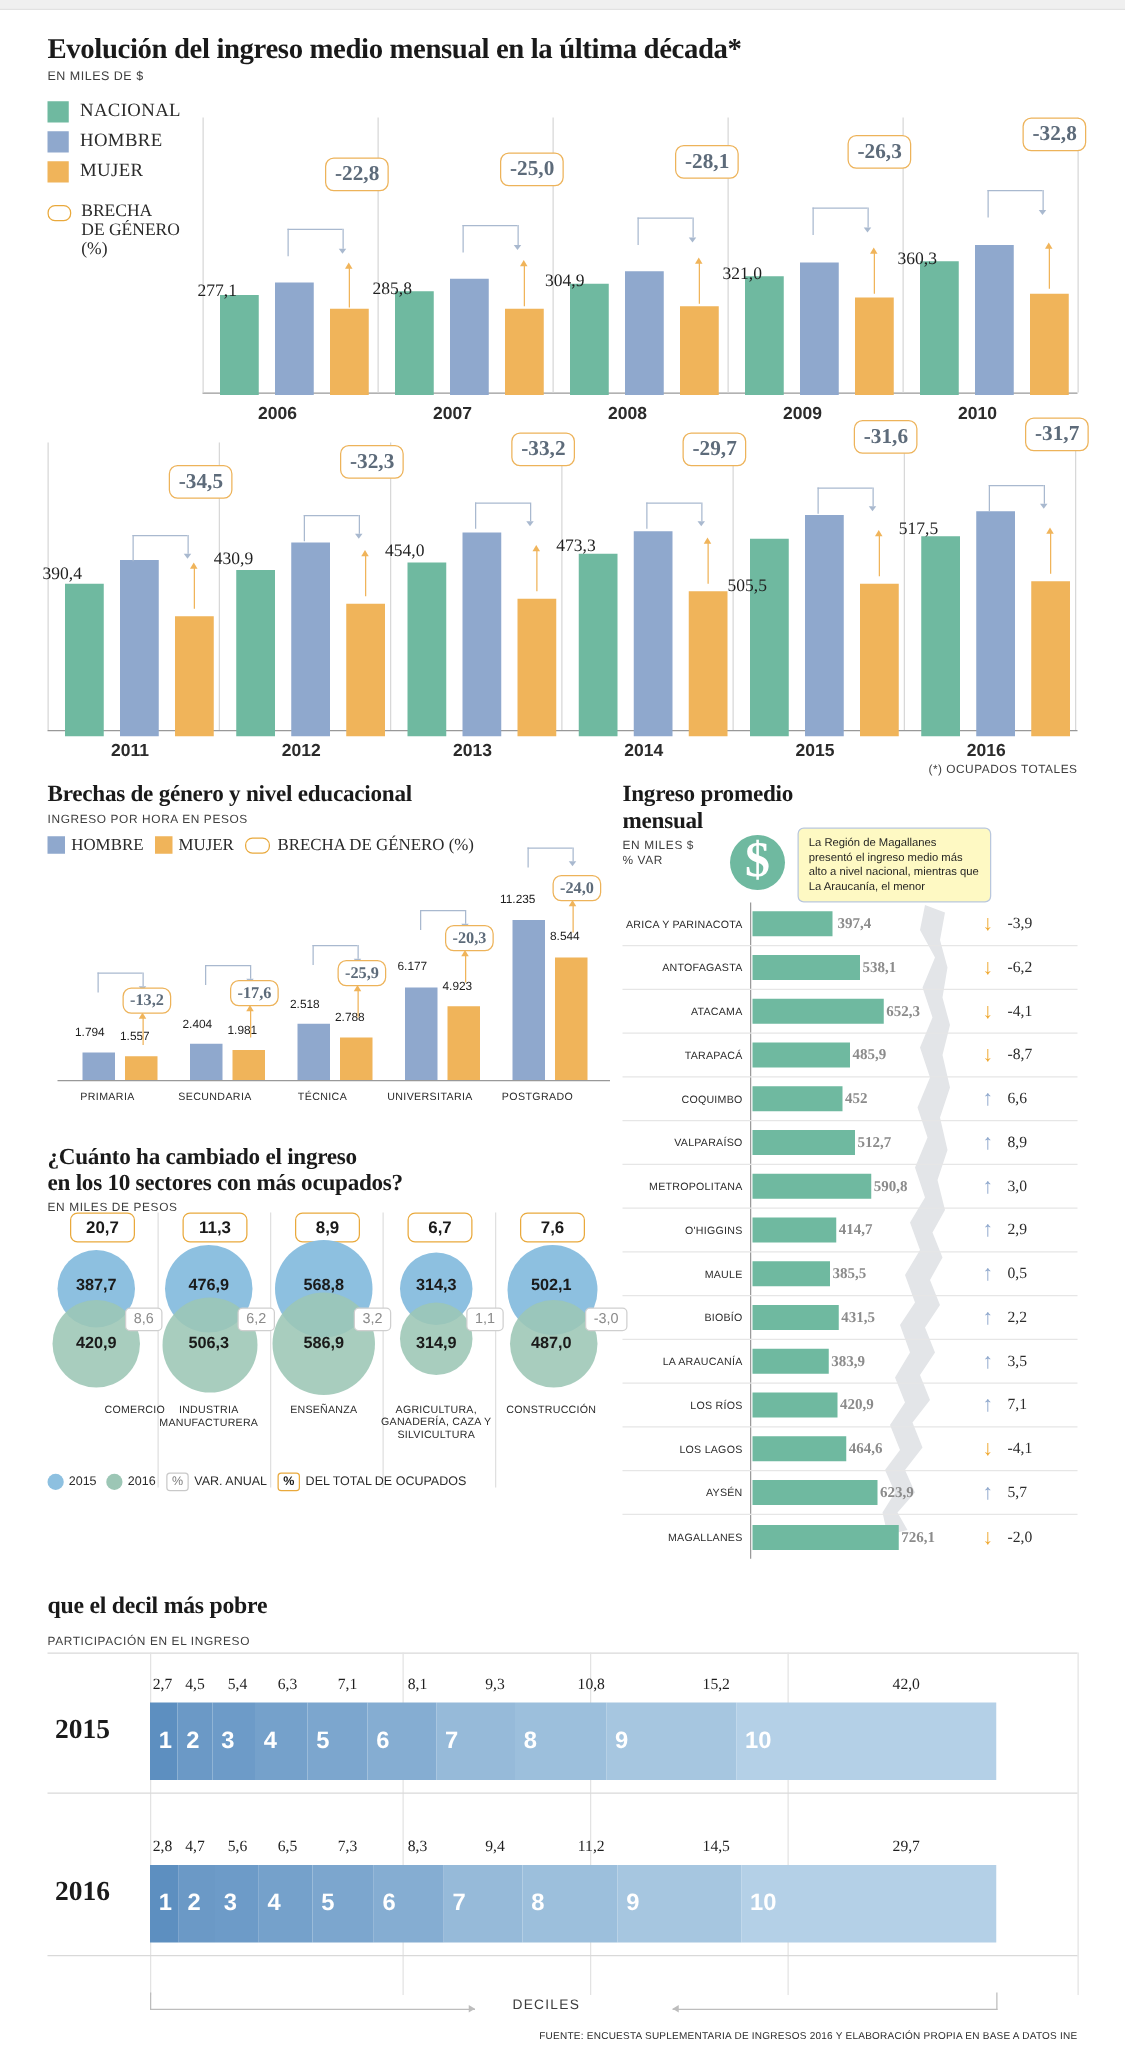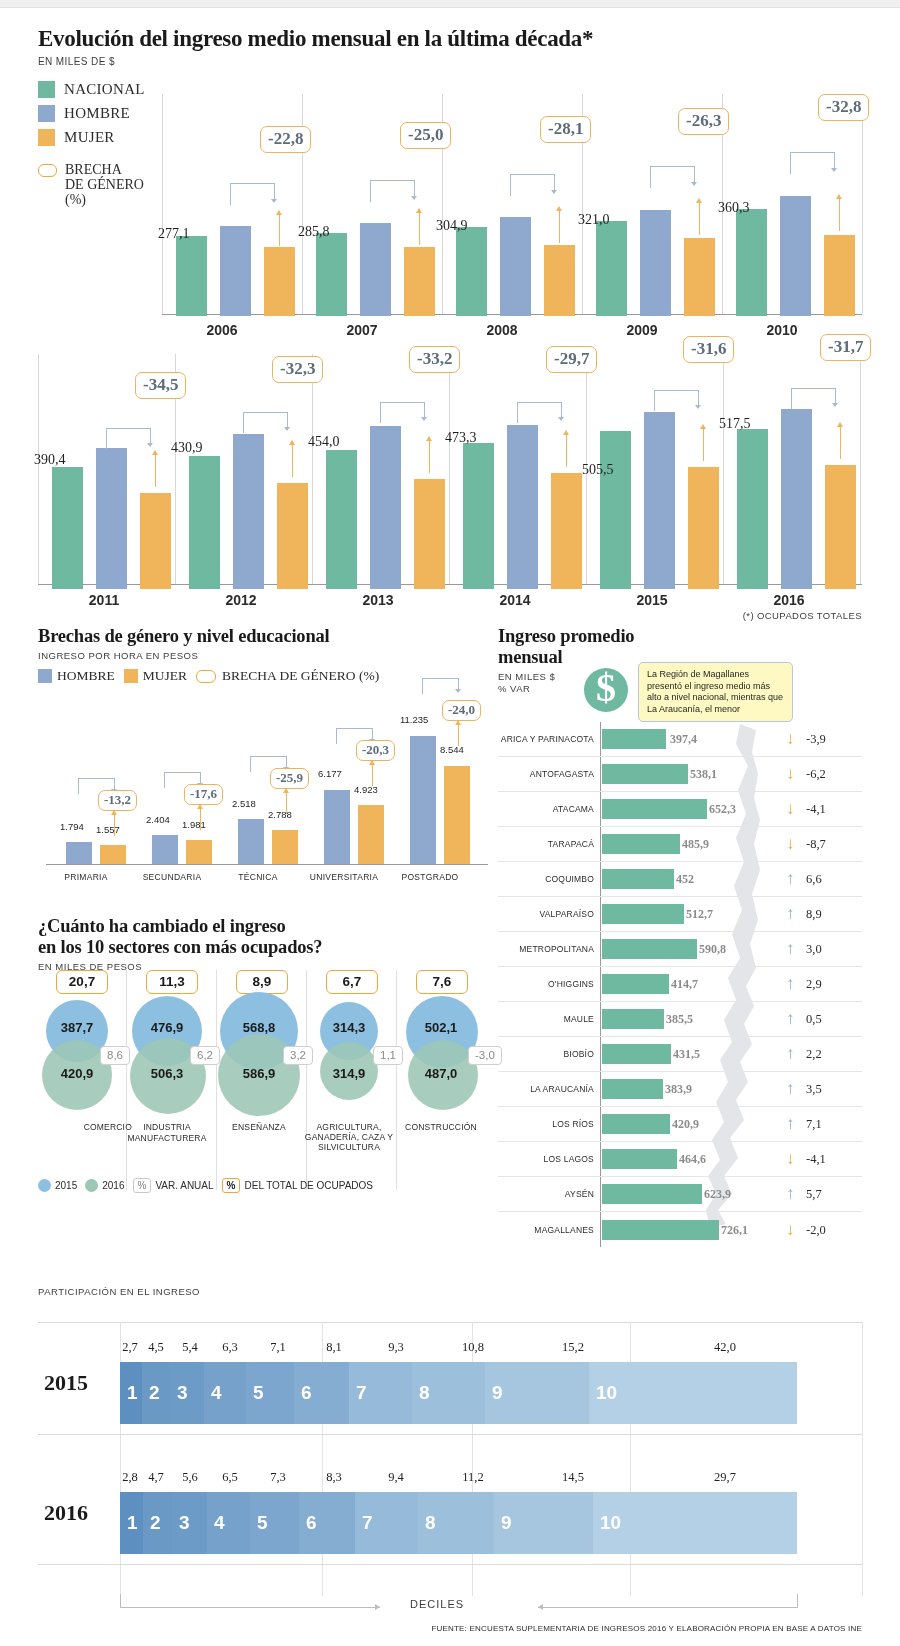--- a/index.html
+++ b/index.html
@@ -652,20 +652,21 @@
         <div class="reg-name" style="width:96px;left:0;">MAGALLANES</div>
         <div class="reg-bar" style="left:104px;width:117px;"></div>
         <div class="reg-val" style="left:223px;">726,1</div>
         <div class="reg-arr arr-dn" style="left:288px;">↓</div>
         <div class="reg-pct" style="left:308px;">-2,0</div>
       </div>
     </div>
   </div>
 
   <div style="position:absolute;left:38px;top:1248px;width:824px;height:390px;">
+    <h2 class="sec" style="font-size:19px;">que el decil más pobre</h2>
     <div class="sec-sub" style="margin-top:12px;">PARTICIPACIÓN EN EL INGRESO</div>
 
     <div style="position:absolute;left:0;top:48px;width:824px;height:330px;">
       <div class="hrule" style="left:0;top:0;width:824px;"></div>
       <div class="dec-grid" style="left:82px;top:0;height:274px;"></div>
       <div class="dec-grid" style="left:284px;top:0;height:274px;"></div>
       <div class="dec-grid" style="left:434px;top:0;height:274px;"></div>
       <div class="dec-grid" style="left:592px;top:0;height:274px;"></div>
       <div class="dec-grid" style="left:824px;top:0;height:274px;"></div>
 

